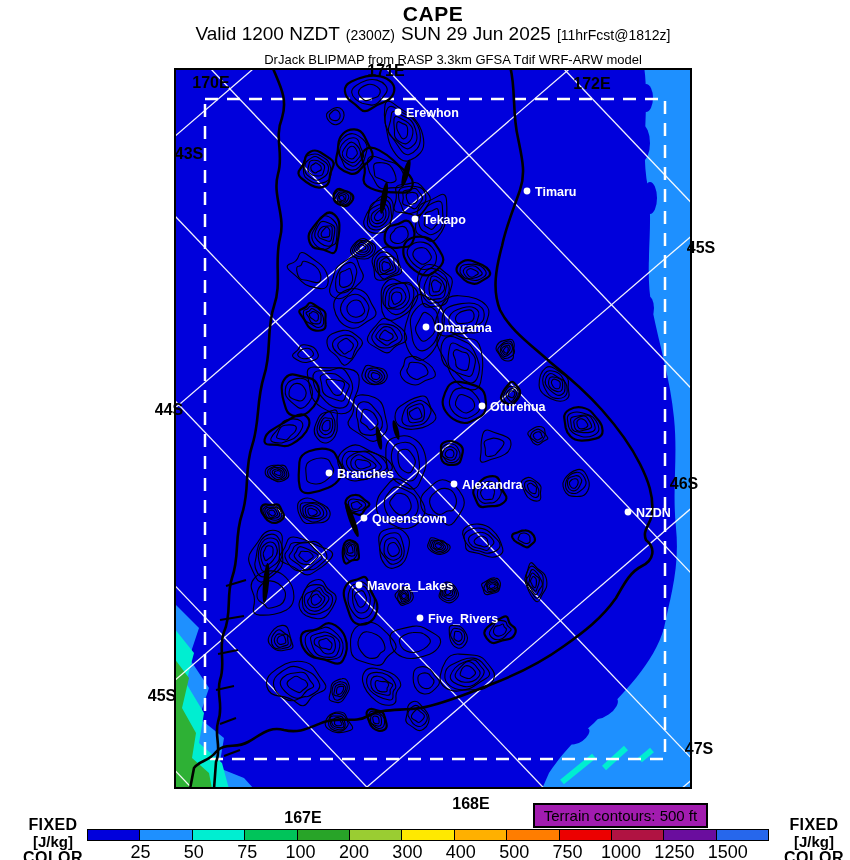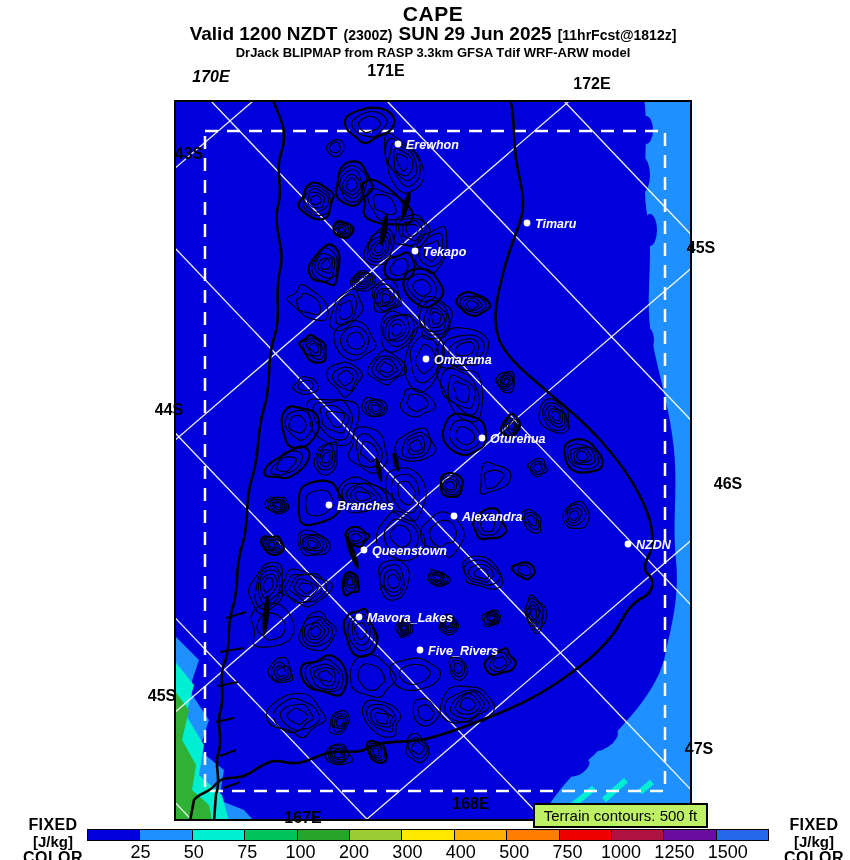--- a/index.html
+++ b/index.html
@@ -1,28 +1,28 @@
 <!DOCTYPE html>
 <html><head>
 <meta charset="utf-8">
 <style>
   html,body{margin:0;padding:0;background:#fff;}
   body{width:850px;height:860px;position:relative;overflow:hidden;
        font-family:"Liberation Sans",sans-serif;color:#000;}
-  .hdr{position:absolute;left:433px;transform:translateX(-50%);white-space:nowrap;text-align:center;font-weight:bold;}
+  .hdr{position:absolute;left:433px;transform:translateX(-50%);white-space:nowrap;text-align:center;}
   #title{top:2px;font-size:21px;font-weight:bold;letter-spacing:.5px;}
   #validline{top:23px;font-size:19px;}
   #validline .sm{font-size:14px;}
   #validline span{margin:0 3px;}
-  #modelline{top:45px;font-size:13px;}
-  #map{position:absolute;left:174px;top:100px;width:518px;height:721px;font-style:italic;}
+  #modelline{top:52px;font-size:13px;margin-left:20px;}
+  #map{position:absolute;left:174px;top:68px;width:518px;height:721px;}
   .axlab{position:absolute;transform:translate(-50%,-50%);font-size:16px;font-weight:bold;
          white-space:nowrap;z-index:6;}
   #tbox{position:absolute;left:533px;top:803px;width:171px;height:21px;border:2px solid #000;
-        background:#bef264;font-size:15px;text-align:center;line-height:21px;z-index:7;}
+        background:#a21caf;font-size:15px;text-align:center;line-height:21px;z-index:7;}
   #cbar{position:absolute;left:87px;top:829px;height:12px;display:flex;z-index:3;}
   .seg{height:12px;border:1px solid #000;box-sizing:border-box;margin-left:-1px;}
   .seg:first-child{margin-left:0;}
   .tick{position:absolute;top:842px;transform:translateX(-50%);font-size:18px;}
   .ublock{position:absolute;width:62px;text-align:center;line-height:1.05;top:817px;}
   .ublock .u1,.ublock .u3{font-size:16px;font-weight:bold;letter-spacing:.4px;}
   .ublock .u2{font-size:15px;font-weight:bold;}
 </style>
 </head>
 <body>
@@ -452,27 +452,27 @@
     <span class="seg" style="width: 53.4px; background: rgb(106, 13, 158);"></span>
     <span class="seg" style="width: 53.4px; background: rgb(38, 103, 236);"></span>
   </div>
 <div class="ublock" style="left:783px">
   <div class="u1">FIXED</div>
   <div class="u2">[J/kg]</div>
   <div class="u3">COLOR</div>
 </div>
 
 <div class="axlab" style="left: 386px; top: 71px;">171E</div>
-<div class="axlab" style="left: 211px; top: 77px; font-style: italic;">170E</div>
+<div class="axlab" style="left: 211px; top: 83px;">170E</div>
 <div class="axlab" style="left: 592px; top: 84px;">172E</div>
 <div class="axlab" style="left: 189px; top: 154px;">43S</div>
 <div class="axlab" style="left: 169px; top: 410px;">44S</div>
 <div class="axlab" style="left: 162px; top: 696px;">45S</div>
 <div class="axlab" style="left: 701px; top: 248px;">45S</div>
-<div class="axlab" style="left: 728px; top: 484px;">46S</div>
+<div class="axlab" style="left: 684px; top: 484px;">46S</div>
 <div class="axlab" style="left: 699px; top: 749px;">47S</div>
 <div class="axlab" style="left: 303px; top: 818px;">167E</div>
 <div class="axlab" style="left: 471px; top: 804px;">168E</div>
 <div class="tick" style="left: 140.4px;">25</div>
 <div class="tick" style="left: 193.8px;">50</div>
 <div class="tick" style="left: 247.2px;">75</div>
 <div class="tick" style="left: 300.6px;">100</div>
 <div class="tick" style="left: 354px;">200</div>
 <div class="tick" style="left: 407.4px;">300</div>
 <div class="tick" style="left: 460.8px;">400</div>

